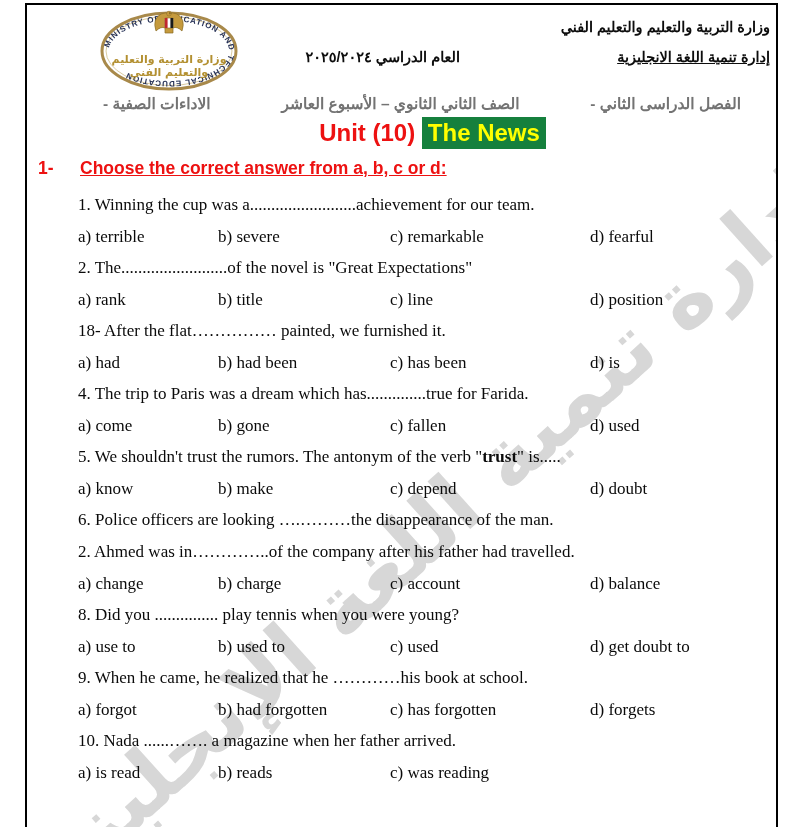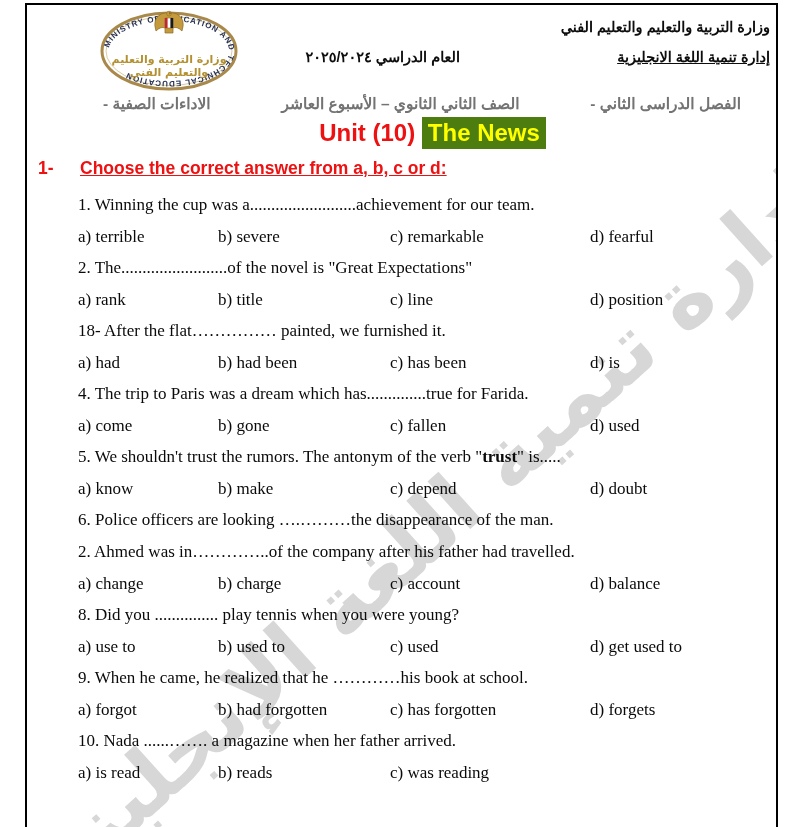--- a/index.html
+++ b/index.html
@@ -43,21 +43,21 @@
     font-size:15.5px; color:#737373;
   }
 
   
   .unit-title{
     position:absolute; top:119px; left:0; right:0; text-align:center; z-index:3;
     font-family:"Liberation Sans", sans-serif; font-weight:bold; font-size:24px;
     padding-left:55px;
   }
   .unit-label{ color:#ed1111; }
-  .unit-name{ color:#ffff00; background:#4d7c0f; padding:2px 6px 3px 6px; }
+  .unit-name{ color:#ffff00; background:#15803d; padding:2px 6px 3px 6px; }
 
   
   .section-heading{
     position:absolute; top:158px; left:38px; z-index:3;
     font-family:"Liberation Sans", sans-serif; font-weight:bold;
     font-size:17.5px; color:#ed1111;
   }
   .section-num{ display:inline-block; width:42px; }
   .section-title{ text-decoration:underline; }
 
@@ -185,21 +185,21 @@
         <span class="opt">d) balance</span>
       </div>
     </div>
 
     <div class="q-block">
       <div class="q-text">8. Did you ............... play tennis when you were young?</div>
       <div class="opts">
         <span class="opt">a) use to</span>
         <span class="opt">b) used to</span>
         <span class="opt">c) used</span>
-        <span class="opt">d) get used to</span>
+        <span class="opt">d) get doubt to</span>
       </div>
     </div>
 
     <div class="q-block">
       <div class="q-text">9. When he came, he realized that he …………his book at school.</div>
       <div class="opts">
         <span class="opt">a) forgot</span>
         <span class="opt">b) had forgotten</span>
         <span class="opt">c) has forgotten</span>
         <span class="opt">d) forgets</span>

